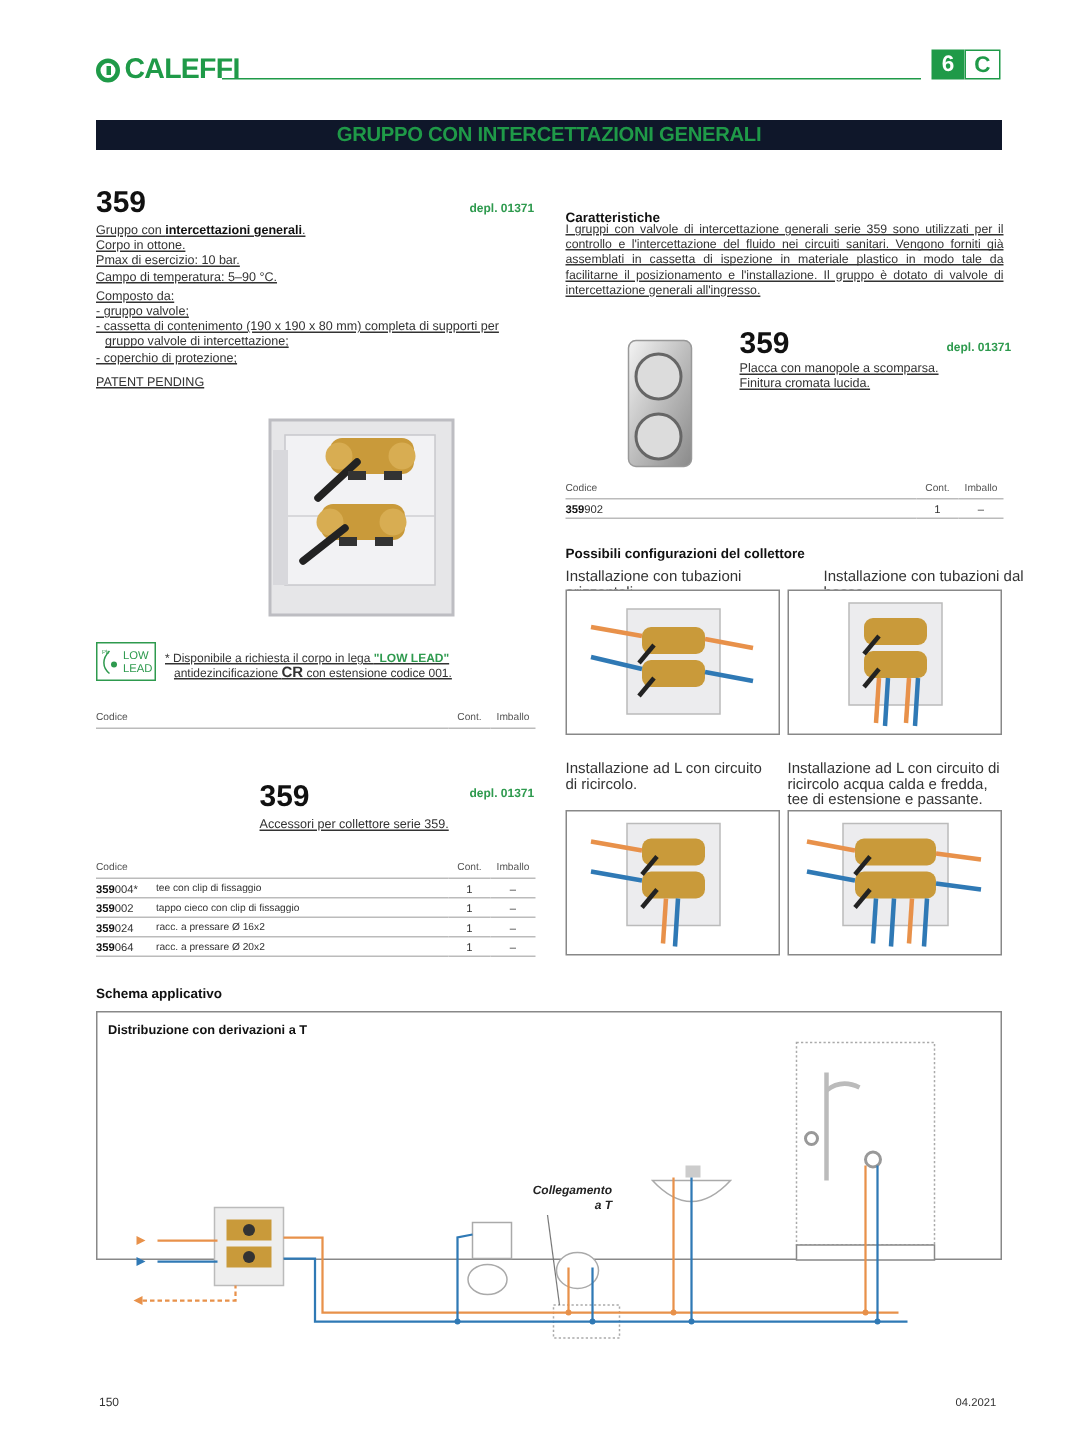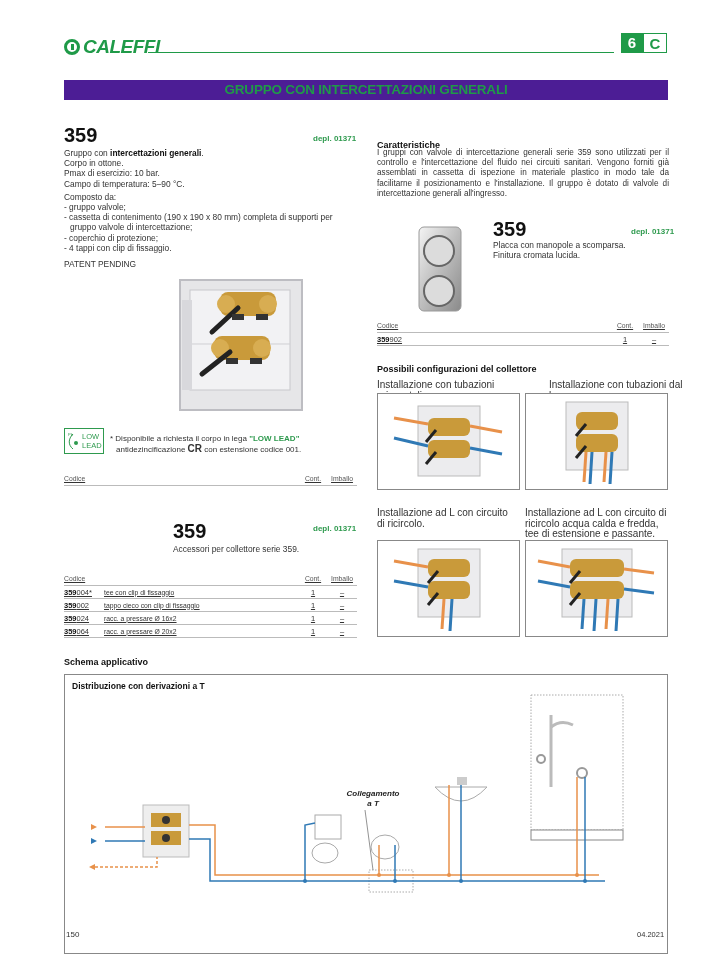--- a/index.html
+++ b/index.html
@@ -1,36 +1,36 @@
 <!DOCTYPE html>
 <html><head>
 <meta charset="utf-8">
 <style>
   html, body { margin:0; padding:0; background:#ffffff; }
   body { width:710px; height:959px; position:relative; overflow:hidden;
          font-family:"Liberation Sans", sans-serif; color:#222; }
   .abs { position:absolute; }
   
   .logo { left:64px; top:36px; font-weight:bold; font-size:19px; color:#1f9a48;
-          letter-spacing:-0.5px; display:flex; align-items:center; gap:3px; font-style:italic; }
+          letter-spacing:-0.5px; display:flex; align-items:center; gap:3px; }
   .logo-mark { width:16px; height:16px; border:3px solid #1f9a48; border-radius:50%;
                box-sizing:border-box; position:relative; display:inline-block; }
   .logo-mark::after { content:""; position:absolute; left:4px; top:2px; width:3px; height:6px; background:#1f9a48; }
   .head-rule { left:148px; top:52px; width:466px; height:0; border-top:1.5px solid #1f9a48; }
   .sec-box { top:33px; height:20px; font-weight:bold; font-size:15px; text-align:center; line-height:20px; box-sizing:border-box; }
   .sec-6 { left:621px; width:22px; background:#1f9a48; color:#fff; }
   .sec-c { left:643px; width:24px; border:1.5px solid #1f9a48; color:#1f9a48; background:#fff; }
-  .banner { left:64px; top:80px; width:604px; height:20px; background:#4c1d95;
+  .banner { left:64px; top:80px; width:604px; height:20px; background:#0f172a;
             color:#1f9a48; font-weight:bold; font-size:13.5px; text-align:center; line-height:20px; letter-spacing:-0.2px; }
   
   .code-big { font-weight:bold; font-size:20px; color:#111; }
   .depl { font-weight:bold; font-size:8px; color:#2e9a4e; }
-  .body-txt { font-size:8.4px; line-height:10.2px; color:#333; }
+  .body-txt { font-size:8.4px; line-height:10.2px; color:#333;text-decoration:underline; }
   .h-small { font-weight:bold; font-size:9px; color:#111; }
-  table.spec { border-collapse:collapse; font-size:7.5px; color:#333;text-decoration:underline; }
+  table.spec { border-collapse:collapse; font-size:7.5px; color:#333; }
   table.spec th { font-weight:normal; font-size:6.8px; color:#555; text-align:left; padding:0 0 3px 0; border-bottom:1.5px solid #bbb; }
   table.spec td { padding:1px 0; border-bottom:1px solid #bbb; height:10px; }
   table.spec .c { text-align:center; }
   .bold { font-weight:bold; color:#111; }
   .fig-box { border:1.2px solid #888; background:#fff; box-sizing:border-box; }
   .cap { font-size:10px; line-height:10.5px; color:#333; }
 </style>
 </head>
 <body>
 
@@ -48,21 +48,20 @@
 <div class="abs body-txt" style="left:64px;top:148px;width:300px;">
   <div><span>Gruppo con </span><b class="bold">intercettazioni generali</b><span>.</span></div>
   <div>Corpo in ottone.</div>
   <div>Pmax di esercizio: 10 bar.</div>
   <div>Campo di temperatura: 5–90 °C.</div>
   <div style="margin-top:3px">Composto da:</div>
   <div>- gruppo valvole;</div>
   <div>- cassetta di contenimento (190 x 190 x 80 mm) completa di supporti per</div>
   <div style="padding-left:6px">  gruppo valvole di intercettazione;</div>
   <div>- coperchio di protezione;</div>
-  <div>- 4 tappi con clip di fissaggio.</div>
   <div style="margin-top:6px">PATENT PENDING</div>
 </div>
 
 <svg class="abs" style="left:176px;top:274px;" width="130" height="140">
   <rect x="4" y="6" width="122" height="130" fill="#e6e6e8" stroke="#bdbdc2" stroke-width="2"></rect>
   <rect x="14" y="16" width="100" height="100" fill="#f2f2f4" stroke="#c8c8cc"></rect>
   <rect x="6" y="26" width="10" height="90" fill="#d8d8dc"></rect>
   <line x1="16" y1="70" x2="114" y2="70" stroke="#cfcfd3"></line>
   <g>
     <rect x="44" y="18" width="56" height="24" rx="8" fill="#c99a3a"></rect>
@@ -242,21 +241,21 @@
     <line x1="98" y1="28" x2="128" y2="32" stroke="#e8914a" stroke-width="3"></line>
     <line x1="98" y1="48" x2="128" y2="52" stroke="#2f79b5" stroke-width="3"></line>
     <line x1="58" y1="58" x2="56" y2="88" stroke="#2f79b5" stroke-width="3"></line>
     <line x1="70" y1="58" x2="68" y2="90" stroke="#2f79b5" stroke-width="3"></line>
     <line x1="82" y1="58" x2="80" y2="88" stroke="#e8914a" stroke-width="3"></line>
     <line x1="92" y1="58" x2="90" y2="90" stroke="#2f79b5" stroke-width="3"></line>
   </svg>
 </div>
 
 <div class="abs h-small" style="left:64px;top:657px;">Schema applicativo</div>
-<div class="abs" style="left:64px;top:674px;width:604px;height:280px;border:1.2px solid #888;box-sizing:border-box;">
+<div class="abs" style="left:64px;top:674px;width:604px;height:166px;border:1.2px solid #888;box-sizing:border-box;">
   <div class="abs h-small" style="left:7px;top:6px;font-size:8.5px;">Distribuzione con derivazioni a T</div>
   <svg class="abs" style="left:0;top:0;" width="602" height="234">
 
     <rect x="466" y="20" width="92" height="135" fill="none" stroke="#aaa" stroke-dasharray="1.5,1.5"></rect>
     <rect x="466" y="155" width="92" height="10" fill="#fff" stroke="#888"></rect>
     <g>
       <line x1="486" y1="40" x2="486" y2="112" stroke="#bbb" stroke-width="3"></line>
       <path d="M486 52 Q496 44 508 50" stroke="#bbb" stroke-width="3" fill="none"></path>
       <circle cx="476" cy="84" r="4" fill="none" stroke="#999" stroke-width="2"></circle>
     </g>
@@ -308,20 +307,20 @@
         <circle cx="330" cy="206" r="2"></circle>
         <circle cx="396" cy="206" r="2"></circle>
         <circle cx="520" cy="206" r="2"></circle>
       </g>
     <g fill="#e8914a">
         <circle cx="314" cy="200" r="2"></circle>
         <circle cx="384" cy="200" r="2"></circle>
         <circle cx="512" cy="200" r="2"></circle>
       </g>
   </svg>
-  <div class="abs" style="left:273px;top:114px;width:70px;text-align:center;font-size:8px;font-weight:bold;font-style:italic;line-height:10px;">
+  <div class="abs" style="left:273px;top:114px;width:70px;text-align:right;font-size:8px;font-weight:bold;font-style:italic;line-height:10px;">
     <div>Collegamento</div>
     <div>a T</div>
   </div>
 </div>
 
 <div class="abs" style="left:66px;top:930px;font-size:8px;color:#333;">150</div>
 <div class="abs" style="left:637px;top:930px;font-size:7.5px;color:#333;">04.2021</div>
 
 </body></html>

